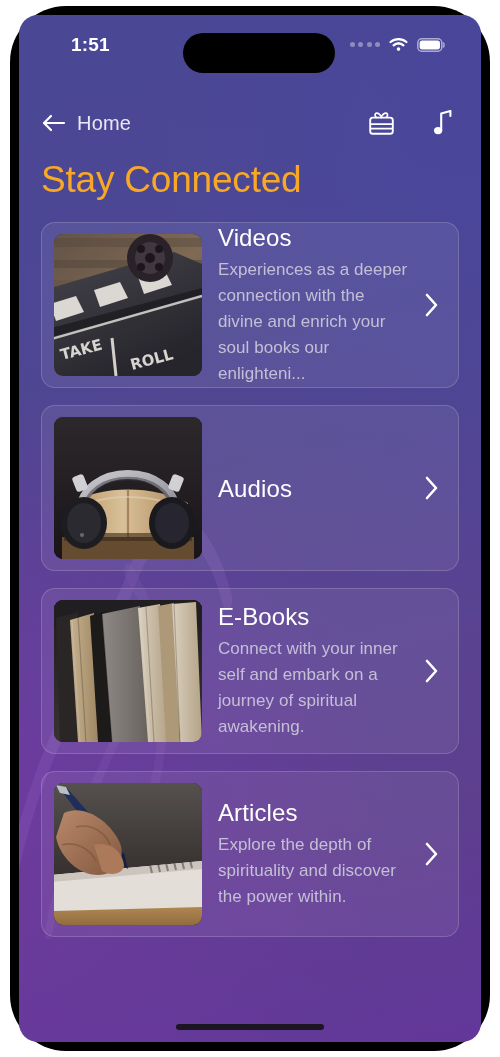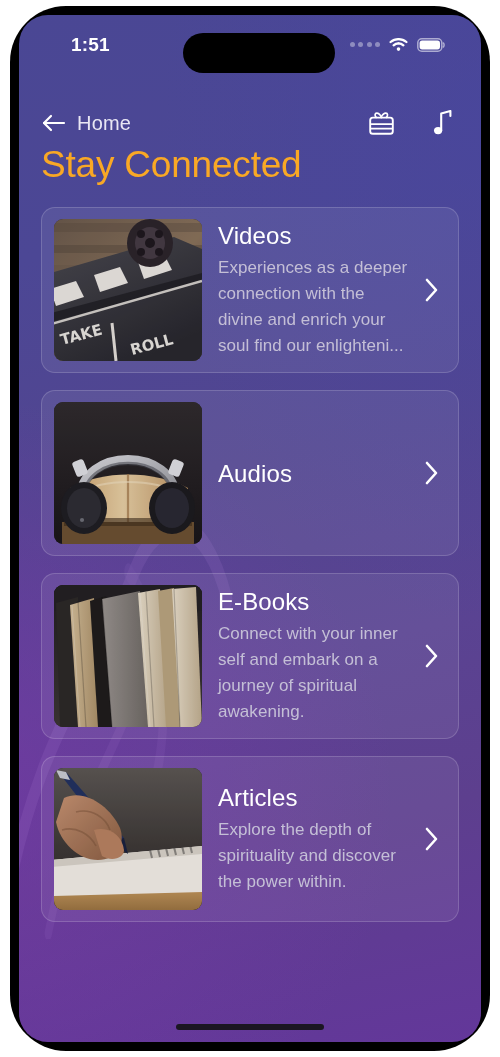--- a/index.html
+++ b/index.html
@@ -15,21 +15,21 @@
     position:absolute;
     left:10px; top:6px;
     width:480px; height:1045px;
     background:#000000;
     border-radius:56px;
     padding:9px;
   }
   #phone-screen {
     position:relative;
     width:100%; height:100%;
-    border-radius:29px;
+    border-radius:19px;
     overflow:hidden;
     background:linear-gradient(168deg,#4a4794 0%,#4c4795 22%,#524590 44%,#5a4392 62%,#5d3f8e 78%,#63379a 100%);
     text-decoration:underline;
   }
   
   #bg-tint-left {
     position:absolute; left:-40%; top:38%;
     width:120%; height:70%;
     background:radial-gradient(ellipse at 22% 55%, rgba(122,54,170,.62) 0%, rgba(122,54,170,.28) 42%, rgba(122,54,170,0) 72%);
     pointer-events:none;
@@ -90,21 +90,21 @@
     color:#e9e7f4; font-size:20px; letter-spacing:.2px;
   }
   #nav-actions {
     margin-left:auto;
     display:flex; align-items:center; gap:38px;
   }
   .nav-ico { cursor:pointer; display:block; }
 
   
   #content {
-    position:absolute; left:0; top:125px;
+    position:absolute; left:0; top:140px;
     width:100%; bottom:0;
     padding:0 22px;
     z-index:4;
   }
   #page-title {
     color:#f9a825;
     font-size:37px;
     font-weight:normal;
     letter-spacing:-.2px;
     line-height:1.12;
@@ -304,21 +304,21 @@
                 <circle cx="-9" cy="13" r="4" fill="#1b161a"></circle>
                 <circle cx="9" cy="13" r="4" fill="#1b161a"></circle>
                 <circle cx="-9" cy="31" r="4" fill="#1b161a"></circle>
                 <circle cx="9" cy="31" r="4" fill="#1b161a"></circle>
               </g>
               <rect width="148" height="142" fill="#2b1f33" opacity=".10"></rect>
             </svg>
           </div>
           <div class="card-text">
             <div class="card-title">Videos</div>
-            <div class="card-desc">Experiences as a deeper connection with the divine and enrich your soul find our enlighteni...</div>
+            <div class="card-desc">Experiences as a deeper connection with the divine and enrich your soul books our enlighteni...</div>
           </div>
           <div class="card-chevron">
             <svg class="svg-ico" width="15" height="26" viewBox="0 0 15 26" aria-hidden="true">
               <path d="M3 3 L12 13 L3 23" fill="none" stroke="#ffffff" stroke-width="2.6" stroke-linecap="round" stroke-linejoin="round"></path>
             </svg>
           </div>
         </div>
 
         <div class="content-card">
           <div class="card-thumb">

